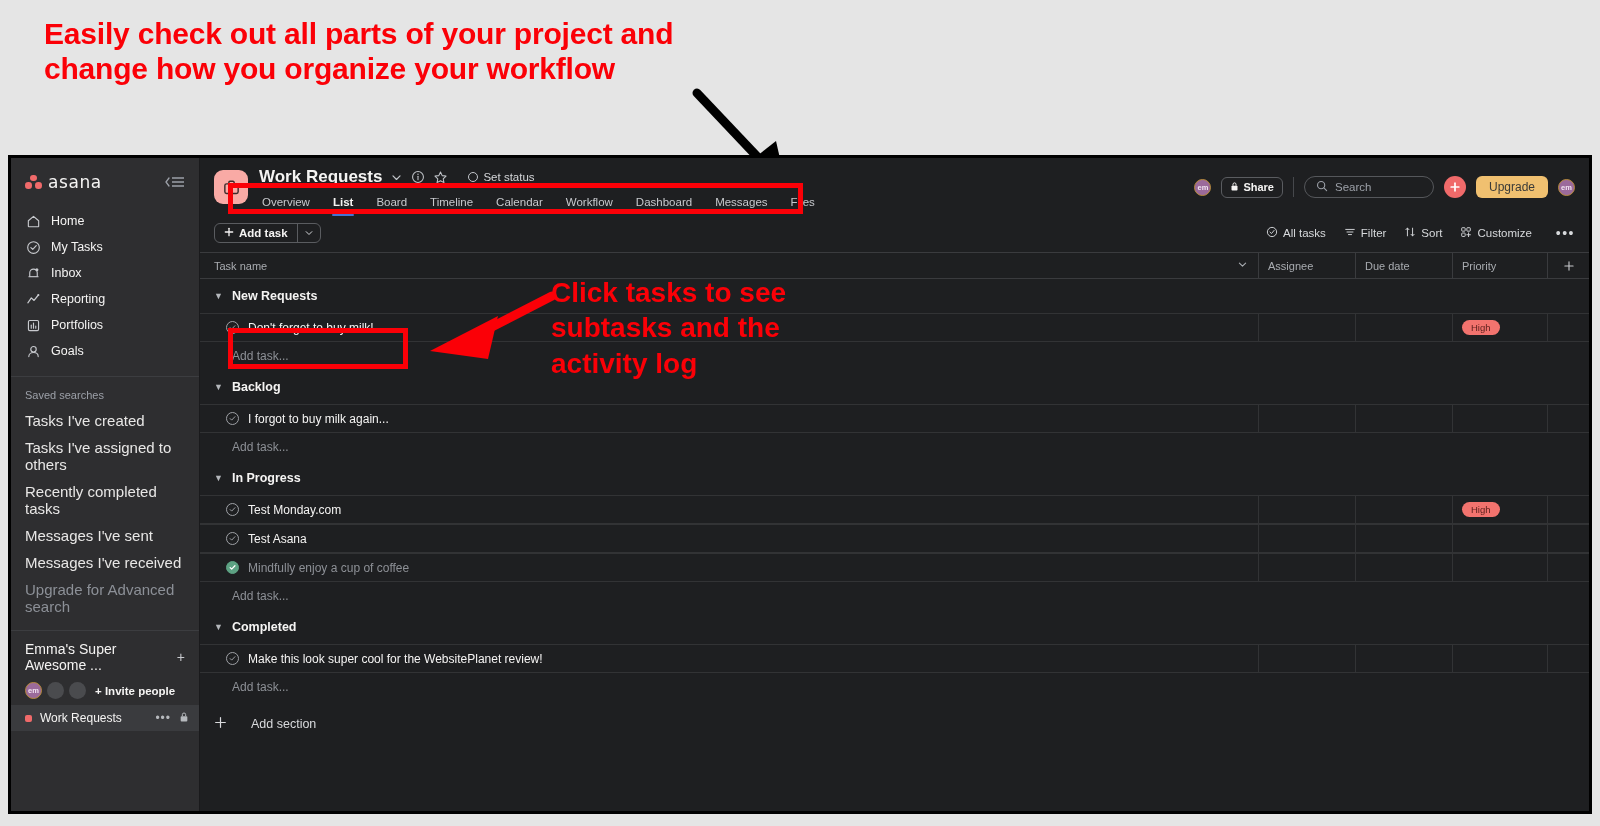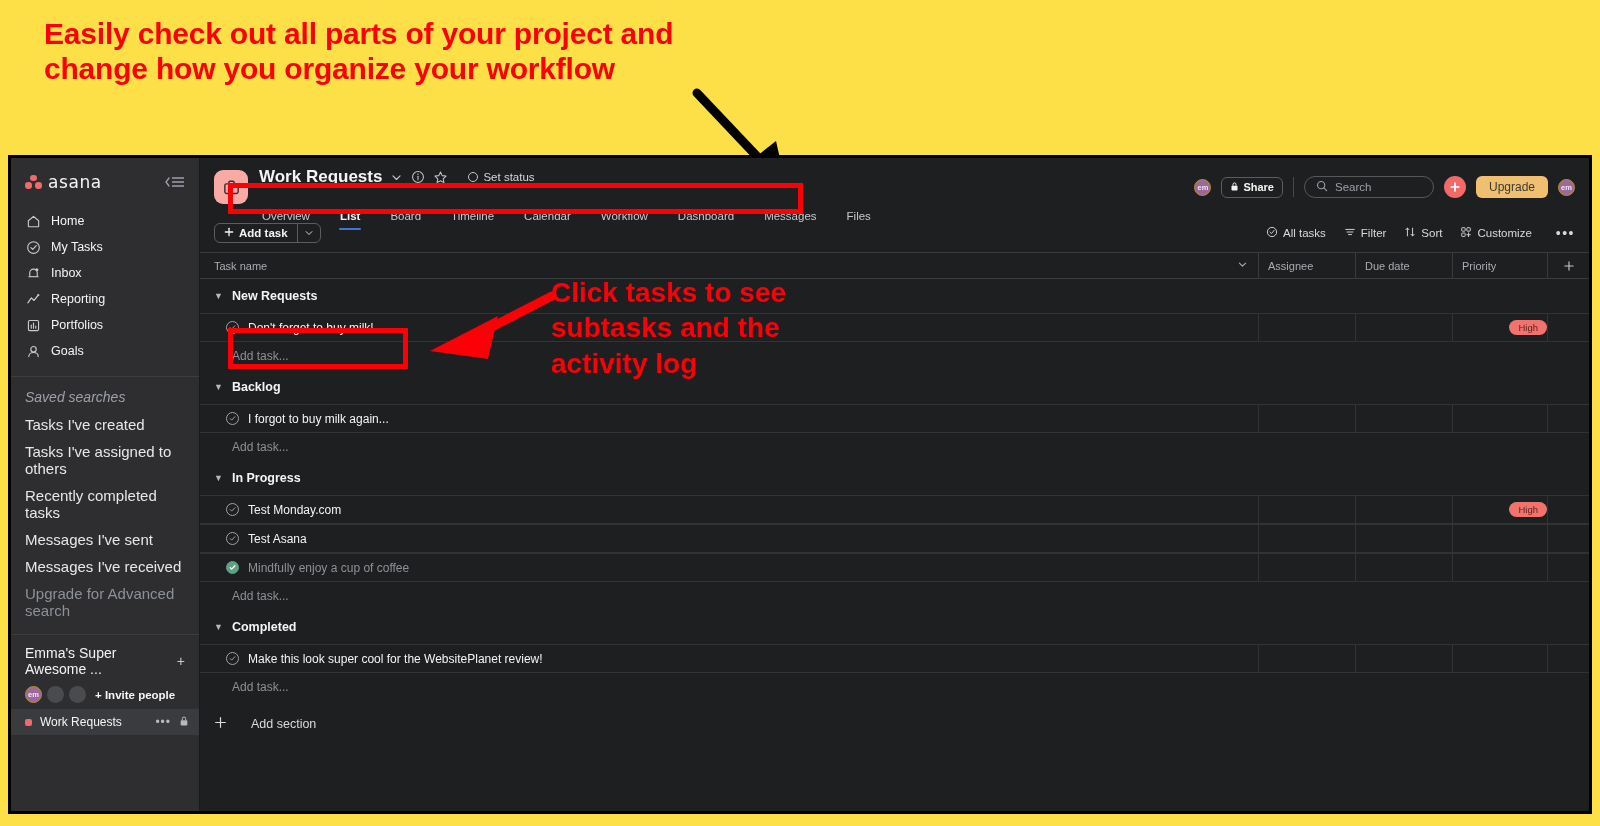--- a/index.html
+++ b/index.html
@@ -2,21 +2,21 @@
 <html><head>
 <meta charset="utf-8">
 <style>
   * { box-sizing: border-box; margin: 0; padding: 0; }
   html, body {
     width: 1600px; height: 826px;
     background: #ffffff;
     font-family: "Liberation Sans", sans-serif;
     overflow: hidden;
   }
-  #root { position: relative; width: 1600px; height: 826px; background:#fde047; }
+  #root { position: relative; width: 1600px; height: 826px; background:#e5e5e5; }
 
   
   .anno-text {
     position: absolute;
     color: #fb0007;
     font-weight: bold;
     font-family: "Liberation Sans", sans-serif;
     line-height: 1.18;
     white-space: pre;
   }
@@ -66,21 +66,21 @@
   .sb-nav { padding: 10px 0 8px 0; }
   .sb-item {
     display:flex; align-items:center; gap:10px;
     height: 26px; padding: 0 14px;
     font-size: 12.5px; color:#f5f4f3; cursor:pointer;
     font-weight: 400;
   }
   .sb-item .ic { width:16px; height:16px; display:flex; align-items:center; justify-content:center; color:#c8cace; }
   .sb-sep { height:1px; background:#3c3d40; margin: 4px 0 0 0; }
 
-  .sb-section-title { font-size:14px; color:#9ca0a8; padding: 12px 14px 6px 14px; font-style: italic; }
+  .sb-section-title { font-size:11px; color:#9ca0a8; padding: 12px 14px 6px 14px; }
   .sb-link { font-size:15px; color:#e8e7e6; padding: 5px 14px; cursor:pointer; }
   .sb-link.dim { color:#8c9097; }
 
   .sb-team { padding: 10px 14px 2px 14px; display:flex; align-items:center; justify-content:space-between; }
   .sb-team-name { font-size:14px; color:#f5f4f3; font-weight:400; }
   .sb-team-plus { color:#c8cace; font-size:14px; cursor:pointer;}
   .sb-avatars { display:flex; align-items:center; gap:5px; padding: 7px 14px 6px 14px; }
   .av { width:17px; height:17px; border-radius:50%; }
   .av.me { background:#9b6a9b; border:1.5px solid #b68a3a; color:#f3e6f3; font-size:7.5px;
            display:flex; align-items:center; justify-content:center; font-weight:600;}
@@ -107,21 +107,21 @@
     display:flex; align-items:center; justify-content:center; margin-top:4px; flex: 0 0 auto;
   }
   .proj-icon svg { display:block; }
   .title-col { margin-left:11px; flex:1; min-width:0; }
   .title-row { display:flex; align-items:center; gap:8px; height:22px; }
   .proj-title { font-size:17px; font-weight:bold; color:#f5f4f3; }
   .t-ic { color:#c2c5ca; display:flex; align-items:center; }
   .set-status { display:flex; align-items:center; gap:5px; font-size:11.5px; color:#d5d6d9; margin-left:12px; cursor:pointer;}
   .ring { width:10px;height:10px;border-radius:50%;border:1.3px solid #c2c5ca; display:inline-block;}
 
-  .tabs { display:flex; align-items:center; gap:8px; margin-top:18px; }
+  .tabs { display:flex; align-items:center; gap:1px; margin-top:4px; }
   .tab { font-size:11.5px; color:#c7c9cd; padding: 4px 11px 6px 11px; cursor:pointer; position:relative; white-space:nowrap;}
   .tab:first-child { padding-left: 3px; }
   .tab.active { color:#f5f4f3; font-weight:bold; }
   .tab.active:after { content:""; position:absolute; left:10px; right:10px; bottom:-2px; height:2.5px; background:#4573d2; border-radius:2px;}
 
   .top-right { display:flex; align-items:center; gap:10px; margin-top:10px; flex: 0 0 auto; }
   .av-sm { width:17px; height:17px; border-radius:50%; background:#9b6a9b; border:1.5px solid #b68a3a;
            color:#f3e6f3; font-size:7.5px; display:flex; align-items:center; justify-content:center; font-weight:600;}
   .share-btn {
     display:flex; align-items:center; gap:4px; border:1px solid #5a5c60; border-radius:6px;
@@ -169,21 +169,21 @@
   .sec-title { font-size:12.5px; color:#f5f4f3; font-weight:bold; }
 
   .task-row { display:flex; align-items:stretch; height:29px;
               border-top:1px solid #323335; border-bottom:1px solid #323335; }
   .tr-name { flex:1; min-width:0; display:flex; align-items:center; gap:9px; padding-left:26px;
              font-size:12px; color:#f5f4f3; font-weight:500; }
   .tr-name.done { color:#8d9096; font-weight:400; }
   .tr-cell { border-left:1px solid #323335; display:flex; align-items:center; padding-left:9px; }
   .tr-assignee { width:97px; }
   .tr-due { width:97px; }
-  .tr-prio { width:95px;justify-content:flex-end; }
+  .tr-prio { width:95px; }
   .tr-end { width:42px; border-left:1px solid #323335; }
   .check { width:13px; height:13px; border-radius:50%; border:1.2px solid #9ea1a6;
            display:flex; align-items:center; justify-content:center; flex:0 0 auto; cursor:pointer;}
   .check svg { display:block; }
   .check.filled { background:#5da283; border-color:#5da283; }
   .badge { font-size:9.5px; padding:2px 9px; border-radius:9px; background:#f2736e; color:#5a1f1c; }
 
   .addtask-row { height:28px; display:flex; align-items:center; padding-left:32px;
                  font-size:12px; color:#8d9096; cursor:pointer; }
   .addsection-row { height:34px; display:flex; align-items:center; gap:24px; padding-left:14px;

